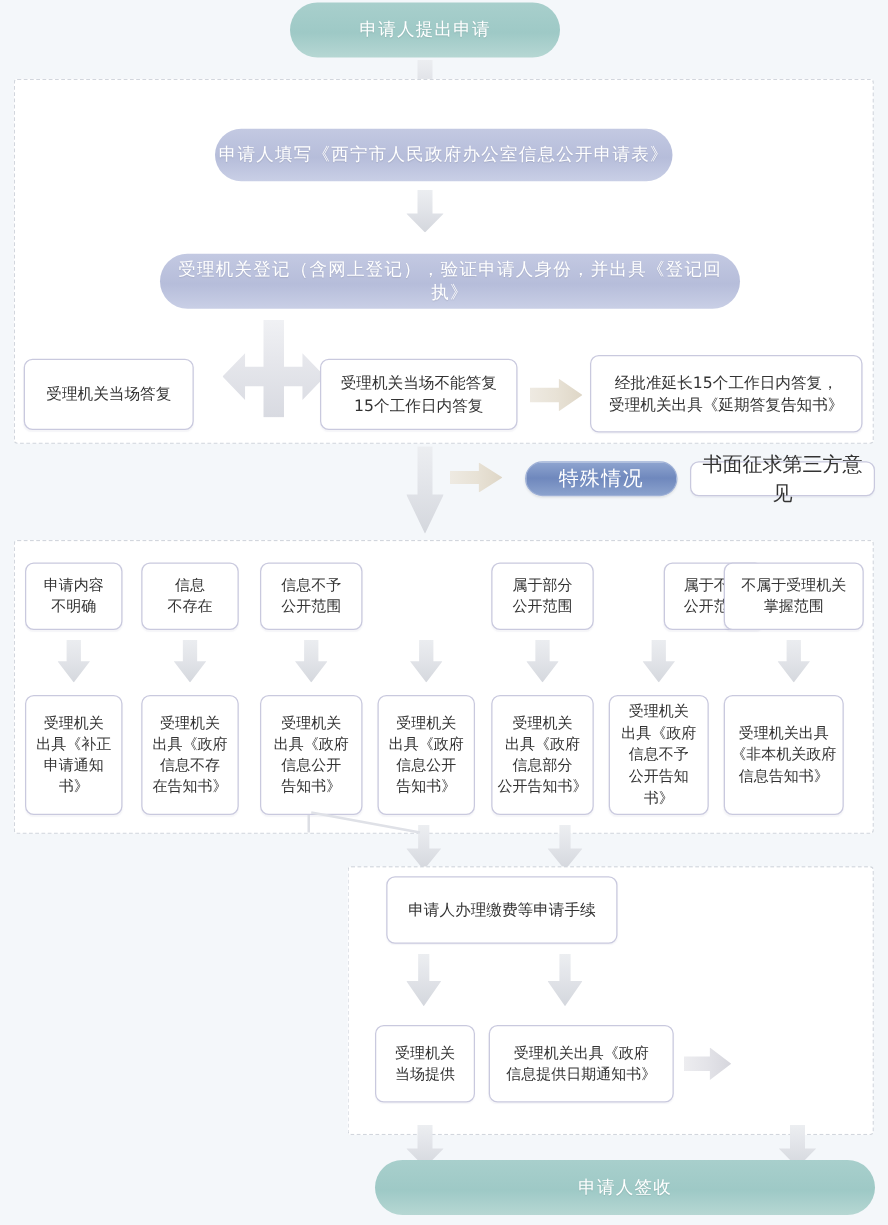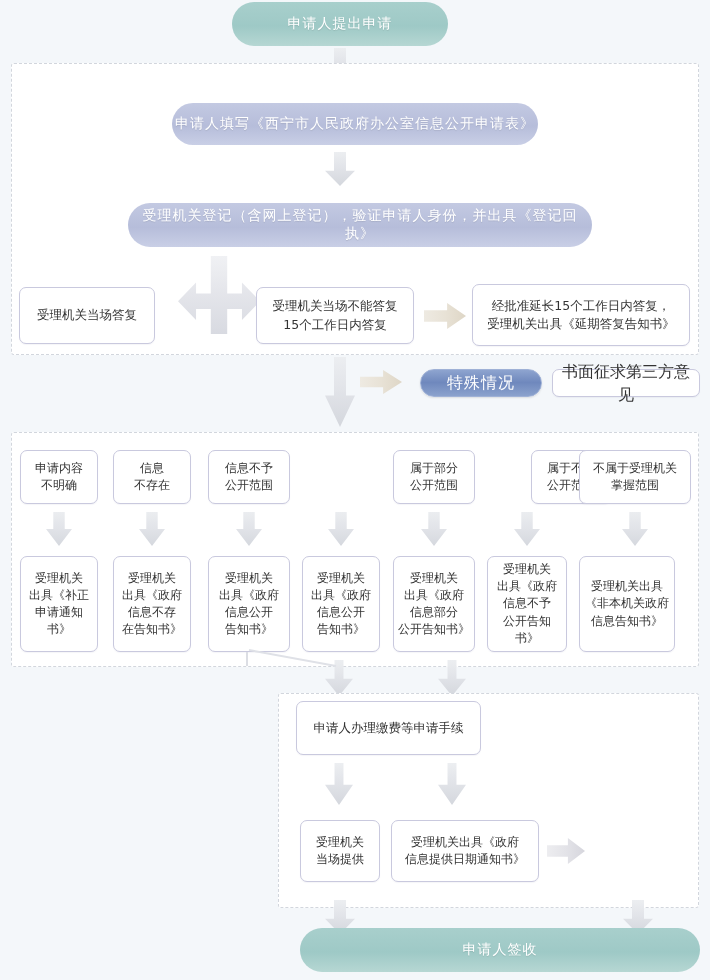--- a/index.html
+++ b/index.html
@@ -249,21 +249,21 @@
   <div class="abs arr-down thin" style="left:438px;top:660px;width:28px;height:36px;"></div>
 
   <div class="abs" style="left:248px;top:648px;width:90px;height:20px;overflow:hidden;">
     <svg width="90" height="20" viewBox="0 0 90 20">
       <path d="M1 2 L88 18" stroke="#dfe1e7" stroke-width="2" fill="none"></path>
     </svg>
   </div>
 
   <div class="abs panel" style="left:278px;top:693px;width:421px;height:215px;"></div>
 
-  <div class="abs box" style="left:296px;top:701px;width:185px;height:54px;text-align:center;">
+  <div class="abs box" style="left:309px;top:701px;width:185px;height:54px;text-align:center;">
     <span>申请人办理缴费等申请手续</span>
   </div>
 
   <div class="abs arr-down thin" style="left:325px;top:763px;width:28px;height:42px;"></div>
   <div class="abs arr-down thin" style="left:438px;top:763px;width:28px;height:42px;"></div>
 
   <div class="abs box sm" style="left:300px;top:820px;width:80px;height:62px;flex-direction:column;">
     <span>受理机关</span>
     <span>当场提供</span>
   </div>

